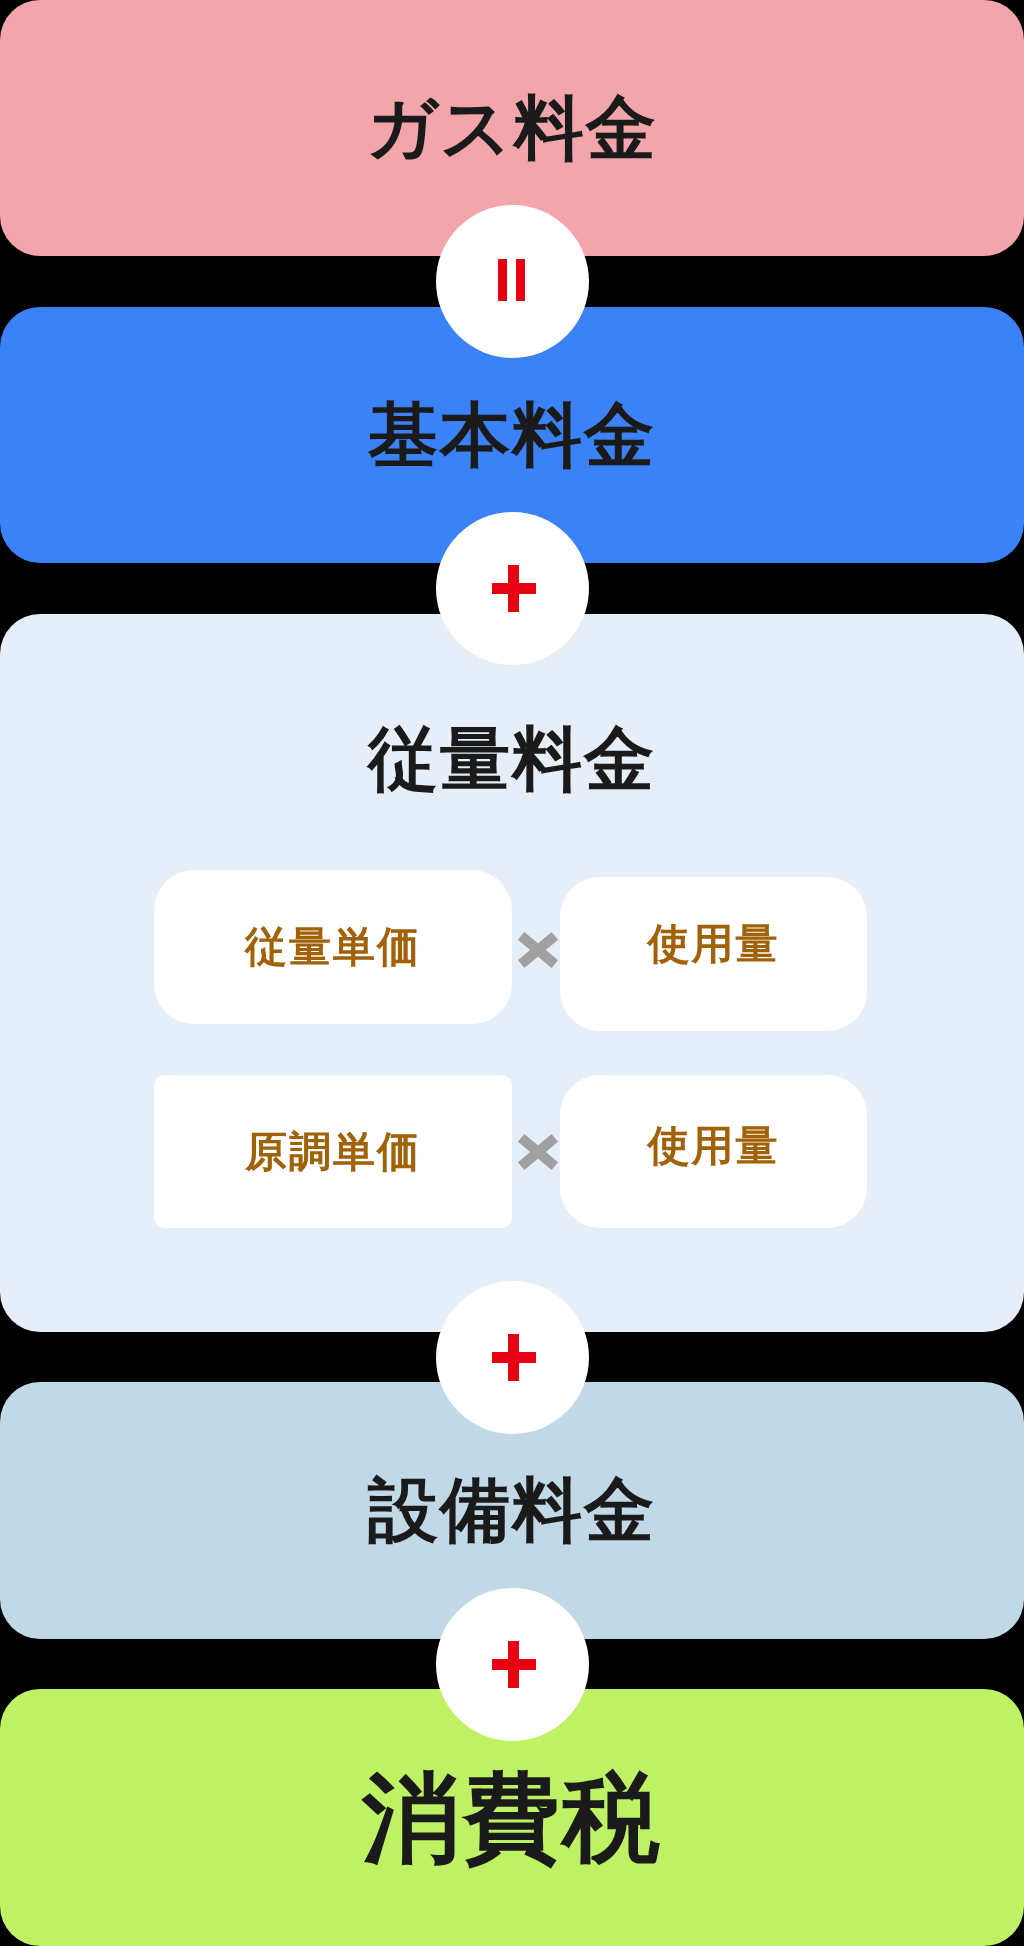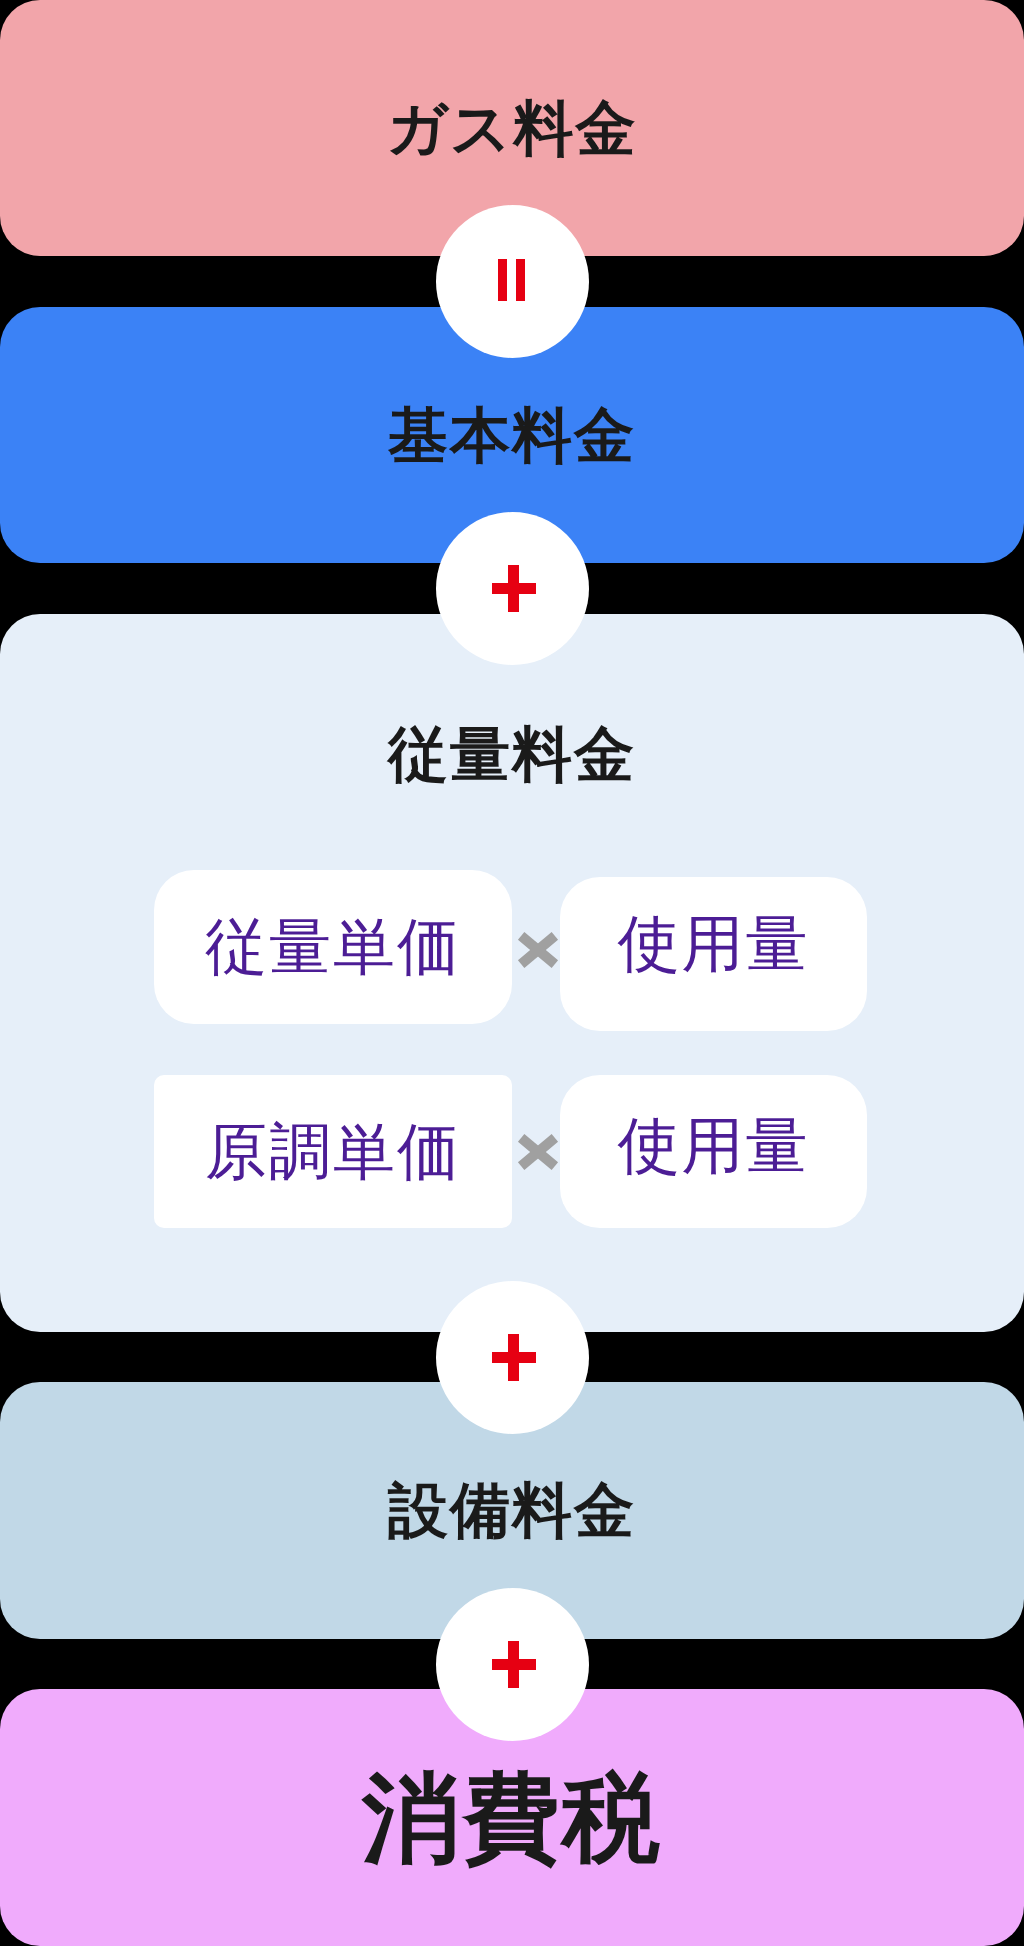--- a/index.html
+++ b/index.html
@@ -7,21 +7,21 @@
     width: 1024px; height: 1946px; overflow: hidden;
     background: #000000; position: relative;
     font-family: "DejaVu Sans", "Liberation Sans", sans-serif;
   }
   .box {
     position: absolute; left: 0; width: 1024px;
     border-radius: 40px;
     display: flex; align-items: center; justify-content: center;
   }
   .title {
-    font-weight: bold; font-size: 60px; color: #1a1a1a;
+    font-weight: bold; font-size: 70px; color: #1a1a1a;
     letter-spacing: 2px; line-height: 1; white-space: nowrap;
   }
   .box-title-abs {
     position: absolute; left: 0; width: 1024px; text-align: center;
   }
   .op {
     position: absolute; left: 436px; width: 153px; height: 153px;
     border-radius: 50%; background: #ffffff; z-index: 5;
   }
   .op-eq .bar {
@@ -31,21 +31,21 @@
     position: absolute; left: 56px; top: 71px; width: 44px; height: 11px; background: #E60012;
   }
   .op-plus .v {
     position: absolute; left: 72px; top: 53px; width: 11px; height: 47px; background: #E60012;
   }
   .pill {
     position: absolute; background: #ffffff; border-radius: 40px;
     display: flex; align-items: center; justify-content: center;
   }
   .pill-text {
-    font-weight: normal; font-size: 62px; color: #4c1d95; line-height: 1;
+    font-weight: bold; font-size: 42px; color: #a16207; line-height: 1;
     letter-spacing: 2px; white-space: nowrap;
   }
   .times {
     position: absolute; width: 48px; height: 48px;
     display: flex; align-items: center; justify-content: center;
   }
   .times .s1, .times .s2 {
     position: absolute; left: 2px; top: 19px; width: 44px; height: 10px; background: #a0a0a0;
   }
   .times .s1 { transform: rotate(40deg); }
@@ -112,15 +112,15 @@
 <div class="box" style="top:1382px; height:257px; background:#C1D8E7;font-family:Liberation Serif, serif;">
   <span class="title">設備料金</span>
 </div>
 
 <div class="op op-plus" style="top:1588px;">
   <span>
     <span class="h"></span><span class="v"></span>
   </span>
 </div>
 
-<div class="box" style="top:1689px; height:257px; background:#f0abfc;">
+<div class="box" style="top:1689px; height:257px; background:#bef264;">
   <span class="title" style="font-size:98px;">消費税</span>
 </div>
 
 </body></html>

